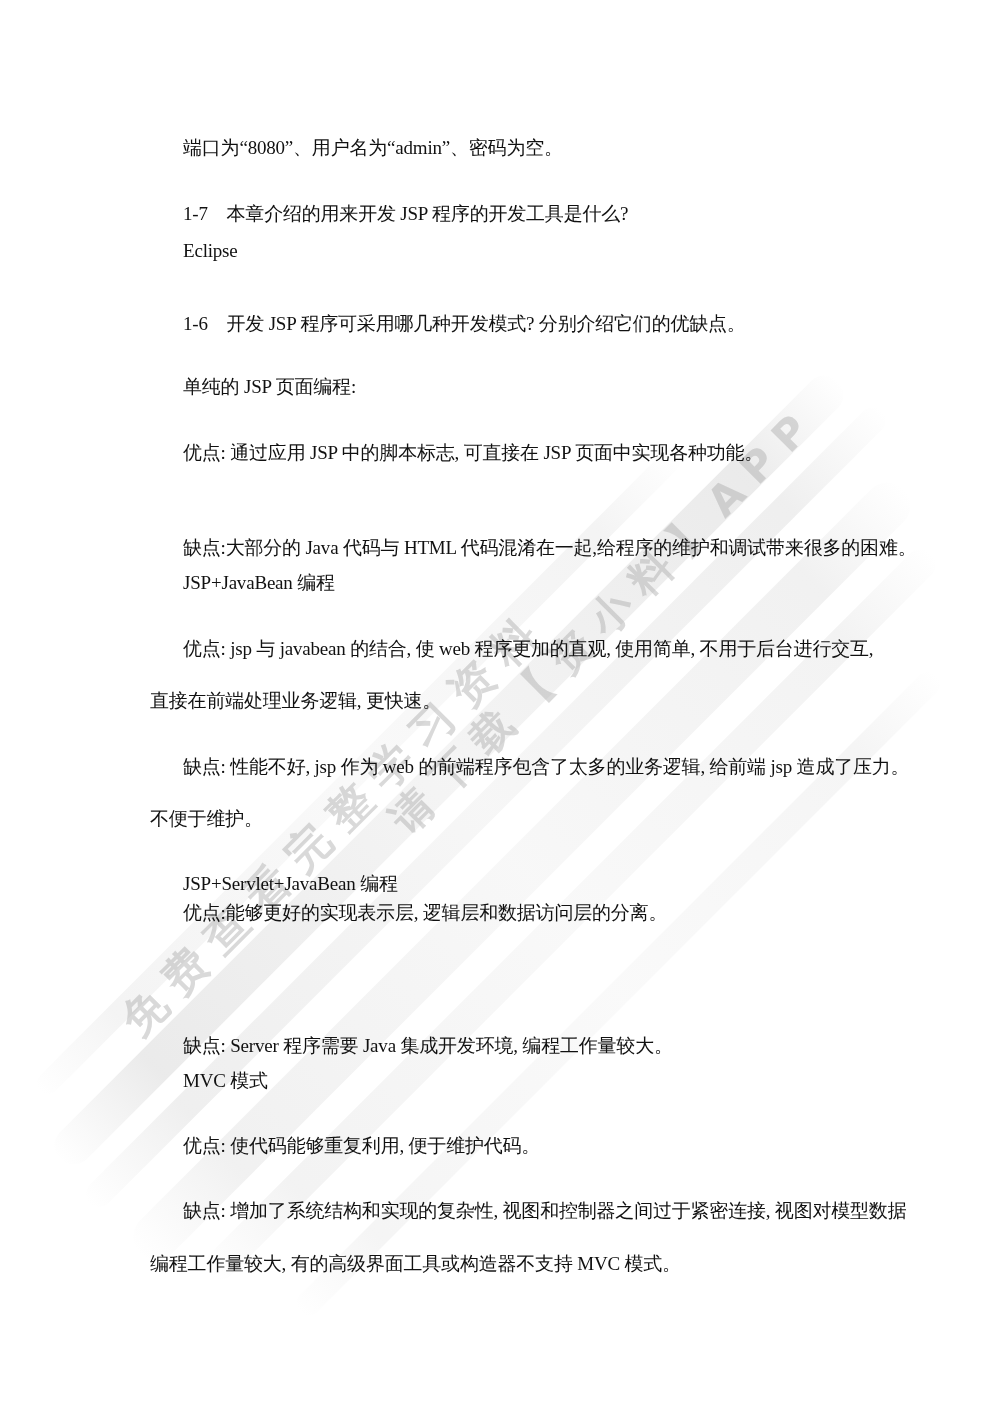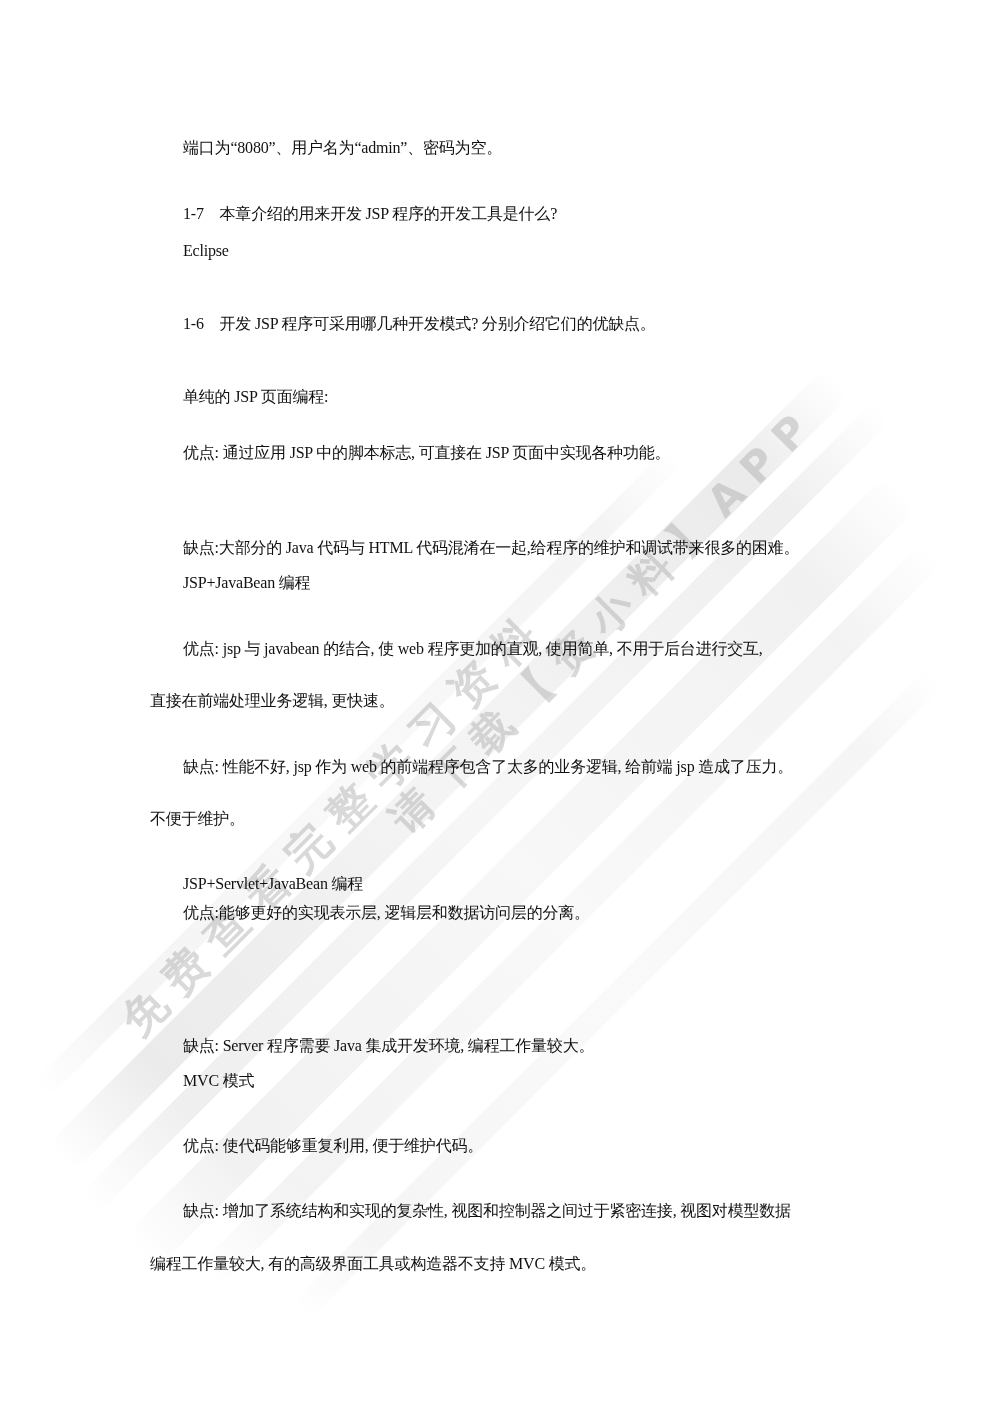--- a/index.html
+++ b/index.html
@@ -32,21 +32,21 @@
       position: absolute;
       font-family: "DejaVu Sans", "Liberation Sans", sans-serif;
       font-weight: bold;
       color: rgba(170,170,170,0.45);
       white-space: nowrap;
       transform-origin: left bottom;
       letter-spacing: 14px;
     }
     .line {
       position: absolute;
-      font-size: 16px;
+      font-size: 19px;
       line-height: 22px;
       white-space: nowrap;
       letter-spacing: -0.2px;
     }
     .indent { left: 183px; }
     .flush { left: 150px; }
   </style>
 </head>
 <body>
 
@@ -62,21 +62,21 @@
 
     <div class="wm-text" style="left:150px; top:990px; font-size:44px; transform: rotate(-45deg);">免费查看完整学习资料</div>
     <div class="wm-text" style="left:418px; top:790px; font-size:42px; transform: rotate(-45deg);">请下载【资小料】APP</div>
   </div>
 
   <div>
     <div class="line indent" style="top:137px;">端口为“8080”、用户名为“admin”、密码为空。</div>
     <div class="line indent" style="top:203px;">1-7　本章介绍的用来开发 JSP 程序的开发工具是什么?</div>
     <div class="line indent" style="top:240px;">Eclipse</div>
     <div class="line indent" style="top:313px;">1-6　开发 JSP 程序可采用哪几种开发模式? 分别介绍它们的优缺点。</div>
-    <div class="line indent" style="top:386px;">单纯的 JSP 页面编程:</div>
+    <div class="line indent" style="top:376px;">单纯的 JSP 页面编程:</div>
     <div class="line indent" style="top:442px;">优点: 通过应用 JSP 中的脚本标志, 可直接在 JSP 页面中实现各种功能。</div>
     <div class="line indent" style="top:537px;">缺点:大部分的 Java 代码与 HTML 代码混淆在一起,给程序的维护和调试带来很多的困难。</div>
     <div class="line indent" style="top:572px;">JSP+JavaBean 编程</div>
     <div class="line indent" style="top:638px;">优点: jsp 与 javabean 的结合, 使 web 程序更加的直观, 使用简单, 不用于后台进行交互,</div>
     <div class="line flush" style="top:690px;">直接在前端处理业务逻辑, 更快速。</div>
     <div class="line indent" style="top:756px;">缺点: 性能不好, jsp 作为 web 的前端程序包含了太多的业务逻辑, 给前端 jsp 造成了压力。</div>
     <div class="line flush" style="top:808px;">不便于维护。</div>
     <div class="line indent" style="top:873px;">JSP+Servlet+JavaBean 编程</div>
     <div class="line indent" style="top:902px;">优点:能够更好的实现表示层, 逻辑层和数据访问层的分离。</div>
     <div class="line indent" style="top:1004px;margin-top:31px;">缺点: Server 程序需要 Java 集成开发环境, 编程工作量较大。</div>

